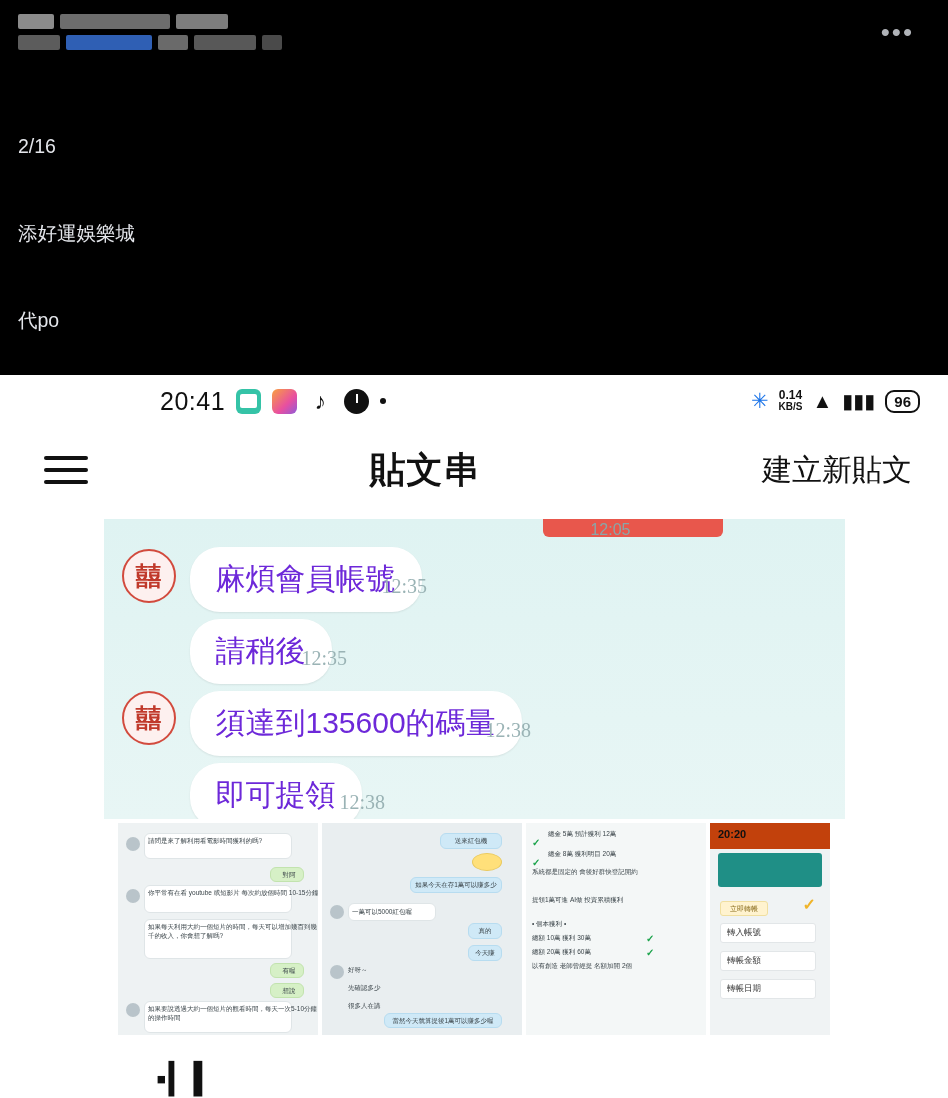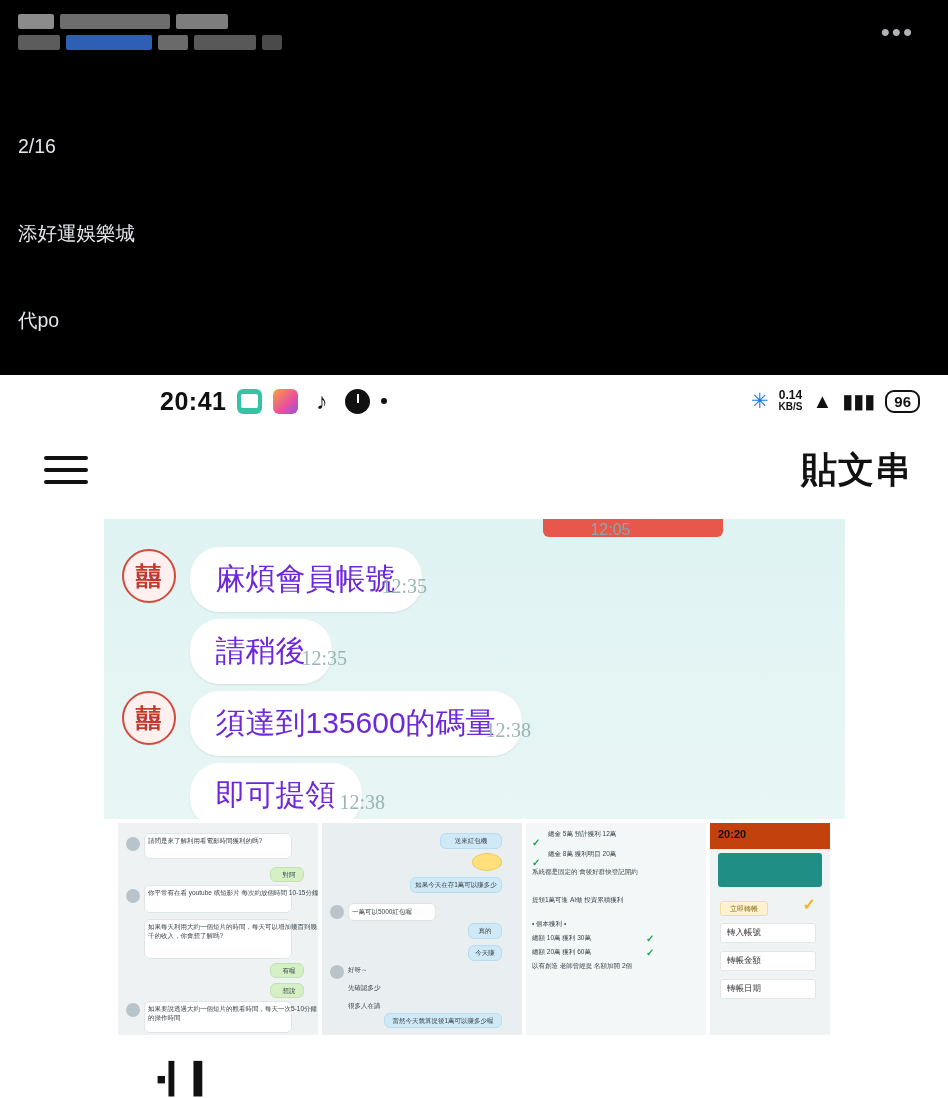--- a/index.html
+++ b/index.html
@@ -69,21 +69,21 @@
   .statusbar {
     height: 52px;
     display: flex;
     align-items: center;
     justify-content: space-between;
     padding: 0 28px 0 0;
     font-size: 23px;
     color: #111;
   }
   .sb-left { display: flex; align-items: center; gap: 11px; padding-left: 160px; }
-  .sb-time { font-weight: 700; font-size: 25px; letter-spacing: 0.5px; }
+  .sb-time { font-weight: 400; font-size: 25px; letter-spacing: 0.5px; }
   .sb-ico { width: 25px; height: 25px; border-radius: 6px; display: inline-block; }
   .ico-cal { background: #35c3a7; position: relative; }
   .ico-cal:after { content: ""; position: absolute; left: 4px; top: 5px; width: 17px; height: 14px; background: #fff; border-radius: 2px; }
   .ico-photos { background: linear-gradient(135deg,#f9a03f,#e84fa0 60%,#8e5bd9); }
   .ico-tiktok { background: transparent; color: #111; font-size: 23px; line-height: 25px; text-align: center; font-weight: 700; }
   .ico-clock { background: #111; border-radius: 50%; position: relative; }
   .ico-clock:after { content: ""; position: absolute; left: 12px; top: 5px; width: 2px; height: 9px; background: #fff; }
   .sb-dot { width: 6px; height: 6px; background: #111; border-radius: 50%; }
   .sb-right { display: flex; align-items: center; gap: 10px; }
   .bt { color: #1a73e8; font-size: 21px; }
@@ -227,20 +227,21 @@
       </div>
     </div>
 
     <div class="appbar">
       <div class="hamburger">
         <span></span>
         <span></span>
         <span></span>
       </div>
       <div class="app-title">貼文串</div>
+      <div class="app-action">建立新貼文</div>
     </div>
 
     <div class="shots">
 
       <div class="shot-main">
         <div class="redbar"></div>
         <div class="faded-time">12:05</div>
 
         <div class="avatar" style="left:18px; top:30px;">囍</div>
         <div class="bubble" style="left:86px; top:28px;">麻煩會員帳號</div>

